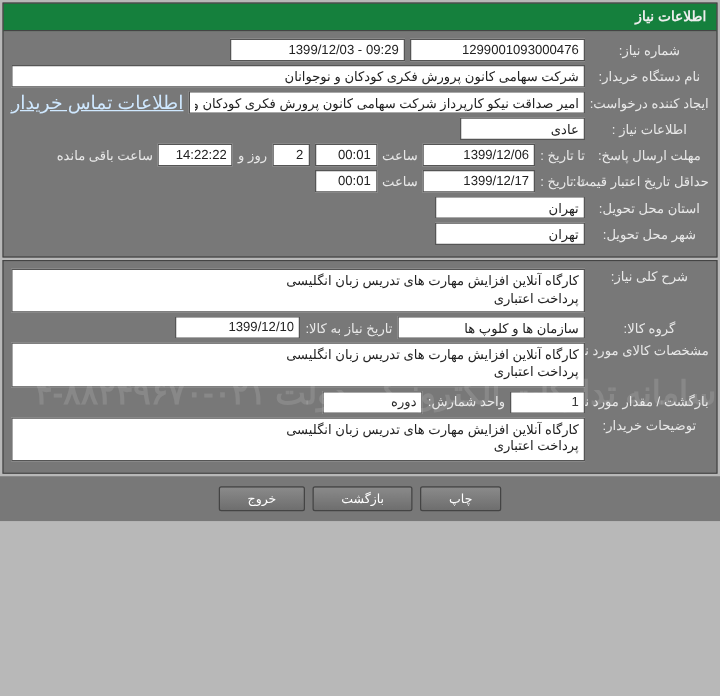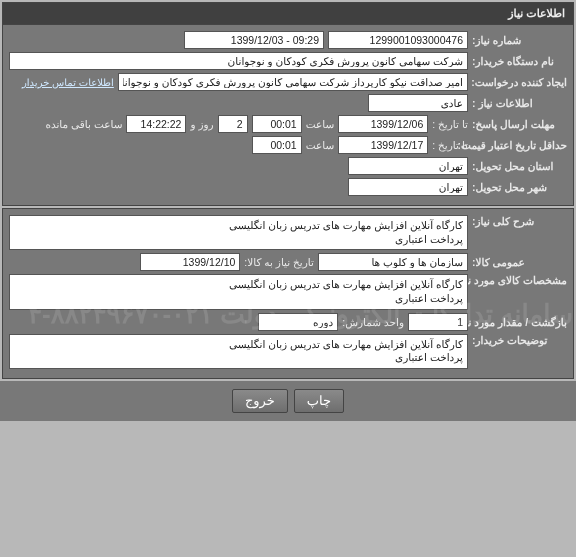--- a/index.html
+++ b/index.html
@@ -9,21 +9,21 @@
     background: #b8b8b8;
     width: 576px;
     direction: rtl;
   }
   .panel {
     background: #6a6a6a;
     border: 1px solid #444;
     margin: 2px;
   }
   .panel-header {
-    background: #404040;
+    background: #15803d;
     color: #eee;
     padding: 4px 8px;
     font-weight: bold;
     border-bottom: 1px solid #444;
   }
   .panel-body {
     padding: 6px;
     background: #787878;
     color: #e8e8e8;
   }
@@ -33,23 +33,22 @@
     margin-bottom: 3px;
     gap: 4px;
   }
   .label {
     white-space: nowrap;
     font-size: 10.5px;
     color: #e8e8e8;
   }
   .label-col {
     width: 95px;
-    text-align: left;
+    text-align: center;
     flex-shrink: 0;
-    font-weight: bold;
   }
   input[type=text], .input {
     background: #fff;
     color: #222;
     border: 1px solid #555;
     padding: 2px 4px;
     font-family: Tahoma, Arial, sans-serif;
     font-size: 10.5px;
     height: 18px;
     direction: rtl;
@@ -58,37 +57,36 @@
     height: auto;
     resize: none;
     line-height: 1.3;
     padding: 3px 4px;
   }
   .wide { flex: 1; }
   .link {
     color: #cfe8ff;
     text-decoration: underline;
     cursor: pointer;
-    font-size: 10px;
-    margin-left: 13px;
+    font-size: 15px;
   }
   .footer {
     display: flex;
     justify-content: center;
     gap: 6px;
     padding: 8px;
     background: #787878;
   }
   .btn {
     background: linear-gradient(#8a8a8a,#6e6e6e);
     color: #fff;
     border: 1px solid #444;
-    padding: 3px 12px;
+    padding: 3px 22px;
     font-family: Liberation Serif, serif;
-    font-size: 13px;
+    font-size: 10px;
     cursor: pointer;
     border-radius: 2px;
   }
   .watermark {
     position: absolute;
     color: rgba(255,255,255,0.12);
     font-size: 26px;
     font-weight: bold;
     pointer-events: none;
     left: 0; right: 0;
@@ -160,21 +158,21 @@
 <div class="panel rel">
   <div class="panel-body rel">
 
     <div class="row" style="align-items:flex-start">
       <span class="label label-col">شرح کلی نیاز:</span>
       <textarea class="input wide" rows="2" readonly="" style="">کارگاه آنلاین افزایش مهارت های تدریس زبان انگلیسی
 پرداخت اعتباری</textarea>
     </div>
 
     <div class="row">
-      <span class="label label-col">عمومی کالا:</span>
+      <span class="label label-col">گروه کالا:</span>
       <input type="text" class="input" style="width: 150px;" readonly="" value="سازمان ها و کلوپ ها">
       <span class="label">تاریخ نیاز به کالا:</span>
       <input type="text" class="input" style="width: 100px;" readonly="" value="1399/12/10">
     </div>
 
     <div class="row" style="align-items:flex-start">
       <span class="label label-col">مشخصات کالای مورد نیاز:</span>
       <textarea class="input wide" rows="2" readonly="" style="">کارگاه آنلاین افزایش مهارت های تدریس زبان انگلیسی
 پرداخت اعتباری</textarea>
     </div>
@@ -193,14 +191,15 @@
       <span class="label label-col">توضیحات خریدار:</span>
       <textarea class="input wide" rows="2" readonly="" style="">کارگاه آنلاین افزایش مهارت های تدریس زبان انگلیسی
 پرداخت اعتباری</textarea>
     </div>
 
   </div>
 </div>
 
 <div class="footer">
   <button class="btn">چاپ</button>
+  <button class="btn">بازگشت</button>
   <button class="btn">خروج</button>
 </div>
 
 </body></html>

